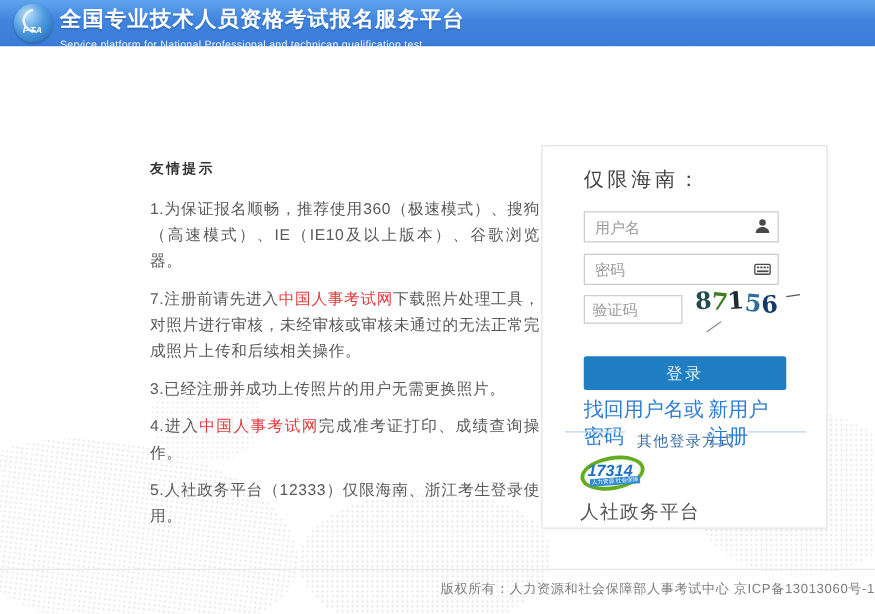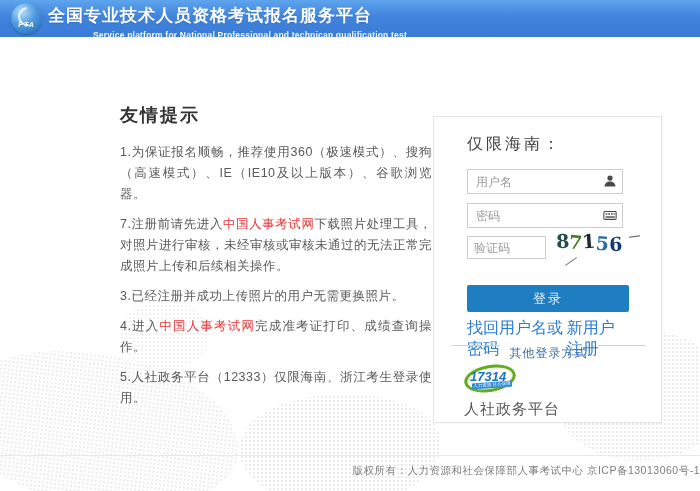--- a/index.html
+++ b/index.html
@@ -20,27 +20,27 @@
   .logo { position:absolute; left:11px; top:3px; width:31px; height:31px; border-radius:50%;
           background:radial-gradient(circle at 35% 28%,#b9e0fa 0%,#4e9be0 45%,#1d64ad 100%);
           box-shadow:0 1px 2px rgba(0,0,0,.25); }
   .logo::before { content:""; position:absolute; left:7px; top:4px; width:15px; height:15px;
           border:2px solid transparent; border-bottom-color:#eaf5ff; border-left-color:#eaf5ff;
           border-radius:50% 10% 50% 50%; transform:rotate(38deg); }
   .logo-text { position:absolute; left:0; right:0; bottom:6px; text-align:center;
           font-size:7px; font-weight:bold; font-style:italic; color:#fff; letter-spacing:1px; }
   .title-block { position:absolute; left:48px; top:4px; color:#fff; }
   .main-title { font-size:17px; font-weight:bold; letter-spacing:1px; text-shadow:0 1px 1px rgba(0,0,0,.15); }
-  .sub-title { font-size:8.5px; font-weight:bold; margin-top:3px; color:#f2f8ff; letter-spacing:.2px;margin-left:45px; }
+  .sub-title { font-size:8.5px; font-weight:normal; margin-top:3px; color:#f2f8ff; letter-spacing:.2px; }
   .top-nav { position:absolute; right:-9px; top:0; height:37px; display:flex; align-items:center; }
   .top-nav a { color:#fff; text-decoration:none; font-size:11px; padding:0 10px; white-space:nowrap;margin-top:48px; }
 
   
   .tips { position:absolute; left:120px; top:103px; width:312px; z-index:2; }
-  .tips h2 { font-size:18px; color:#333; font-weight:bold; letter-spacing:2px; margin-bottom:15px; }
+  .tips h2 { font-size:11px; color:#333; font-weight:bold; letter-spacing:2px; margin-bottom:15px;margin-top:24px; }
   .tips p { font-size:12.5px; color:#595959; line-height:21px; letter-spacing:.5px;
             text-align:justify; margin-bottom:9px; }
   .tips a { color:#e4393c; text-decoration:none; }
   .tips a:empty { display:none; }
 
   
   .login-panel { position:absolute; left:433px; top:116px; width:229px; height:307px; z-index:2;
                  background:#fff; border:1px solid #e4e4e4; box-shadow:1px 1px 3px rgba(0,0,0,.04); }
   .login-title { position:absolute; left:33px; top:17px; font-size:16px; color:#404040; letter-spacing:3px; }
   .field { position:absolute; left:33px; width:156px; height:25px; }

